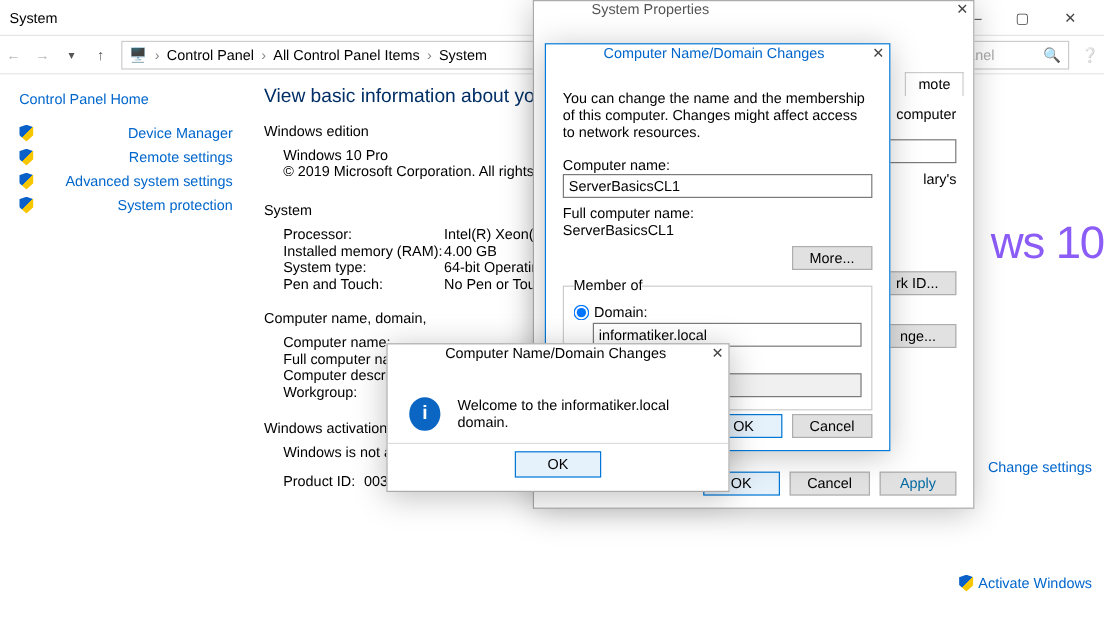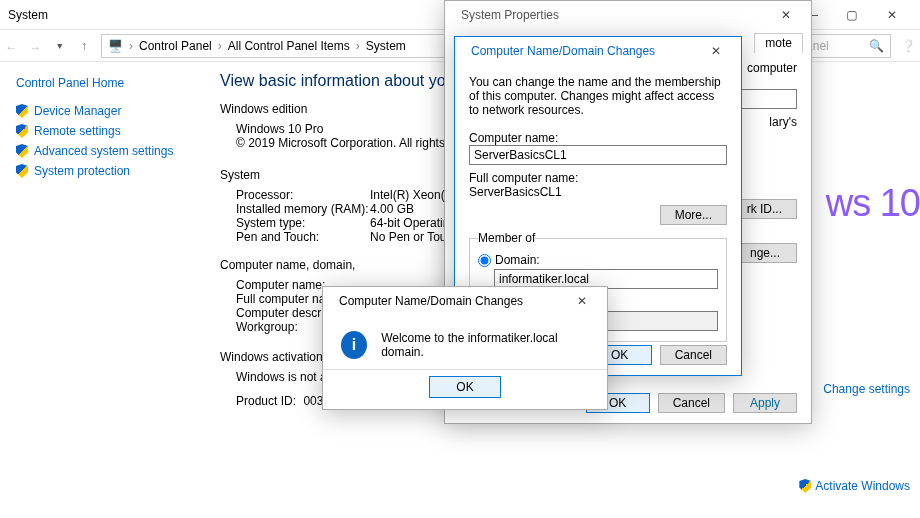--- a/index.html
+++ b/index.html
@@ -8,46 +8,46 @@
 .titlebar .winbtn { width: 40px; height: 28px; display: flex; align-items: center; justify-content: center; color: #444; }
 .navbar { height: 32px; display: flex; align-items: center; padding: 0 4px; border-bottom: 1px solid #e5e5e5; gap: 10px; }
 .navbtn { width: 22px; height: 22px; display: flex; align-items: center; justify-content: center; color: #555; }
 .navbtn.disabled { color: #bbb; }
 .crumbs { display: flex; align-items: center; gap: 6px; border: 1px solid #ccc; height: 24px; padding: 0 6px; flex: 0 0 680px; }
 .crumbs .sep { color: #888; }
 .search { border: 1px solid #ccc; height: 24px; padding: 0 6px; color: #aaa; flex: 0 0 100px; display:flex; align-items:center; justify-content:space-between;}
 .main { display: flex; height: calc(100% - 62px); }
 .sidebar { width: 200px; padding: 14px 6px 6px 16px; }
 .sidebar .homelink { color: #0066cc; margin-bottom: 14px; display:block; }
-.sidebar .link { display: flex; align-items: center; gap: 6px; color: #0066cc; margin: 6px 0; }
+.sidebar .link { display: flex; align-items: center; gap: 6px; color: #0066cc; margin: 6px 0; justify-content: space-between; }
 .shield { display:inline-block; width:12px; height:14px; position:relative; }
 .shield::before { content:""; position:absolute; inset:0; background: linear-gradient(135deg,#0a60c9 50%,#f7c600 50%); clip-path: polygon(50% 0,100% 15%,100% 60%,50% 100%,0 60%,0 15%);}
 .content { flex: 1; padding: 10px 20px; position: relative; }
 .heading { color: #002f66; font-size: 16px; margin-bottom: 12px; }
 .section-title { margin: 8px 0 6px; }
 .kv { display: flex; }
 .kv .k { width: 150px; padding-left: 16px; }
 .kv .v { flex: 1; }
 .bluelink { color: #0066cc; }
 .winlogo { position:absolute; right: 0px; top: 120px; font-size: 38px; color:#8b5cf6; font-weight:300; letter-spacing:-1px;}
 .chset { position:absolute; right:10px; top:320px; display:flex; align-items:center; gap:17px; }
 .activate { position:absolute; right:10px; bottom:25px; display:flex; align-items:center; gap:4px; }
 
 
 .dlg { position: absolute; background: #fff; border: 1px solid #aaa; box-shadow: 0 4px 25px rgba(0,0,0,0.25); }
-.dlg-title { height: 28px; display:flex; align-items:center; padding: 0 16px; color:#555; }
+.dlg-title { height: 28px; display:flex; padding: 0 0; color:#555;margin-left:48px; }
 .dlg-close { margin-left:auto; width:18px; text-align:center; color:#444; }
 .btn { border:1px solid #adadad; background:#e1e1e1; padding:2px 14px; min-width:64px; text-align:center; display:inline-block; }
 .btn.default { border:1px solid #0078d7; background:#e5f1fb; }
 .btn.disabled { color:#0369a1; }
 
 
 #sysprops { left: 444px; top: 0; width: 368px; height: 424px; }
 #sysprops .tabrow { display:flex; padding: 4px 8px 0; gap:2px; }
-#sysprops .tab { border:1px solid #ccc; border-bottom:none; padding:2px 10px; background:#fff; height:20px;}
+#sysprops .tab { border:1px solid #ccc; border-bottom:none; padding:2px 10px; background:#fff; height:20px;margin-top:27px;}
 #sysprops .body { padding: 8px 14px; }
 #sysprops input[type=text]{ width:100%; border:1px solid #7a7a7a; padding:2px 4px; }
 #sysprops .footer { position:absolute; bottom:10px; right:14px; display:flex; gap:8px; }
 
 
 #domchg { left:454px; top:36px; width:288px; height:340px; border:1px solid #0078d7; z-index:5; background:#fff;}
 #domchg .dlg-title { color:#0066cc; }
 #domchg .body{padding:10px 14px;}
 #domchg input[type=text]{width:100%; border:1px solid #7a7a7a; padding:2px 4px;}
 #domchg .morebtn{text-align:right; margin:6px 0;}

